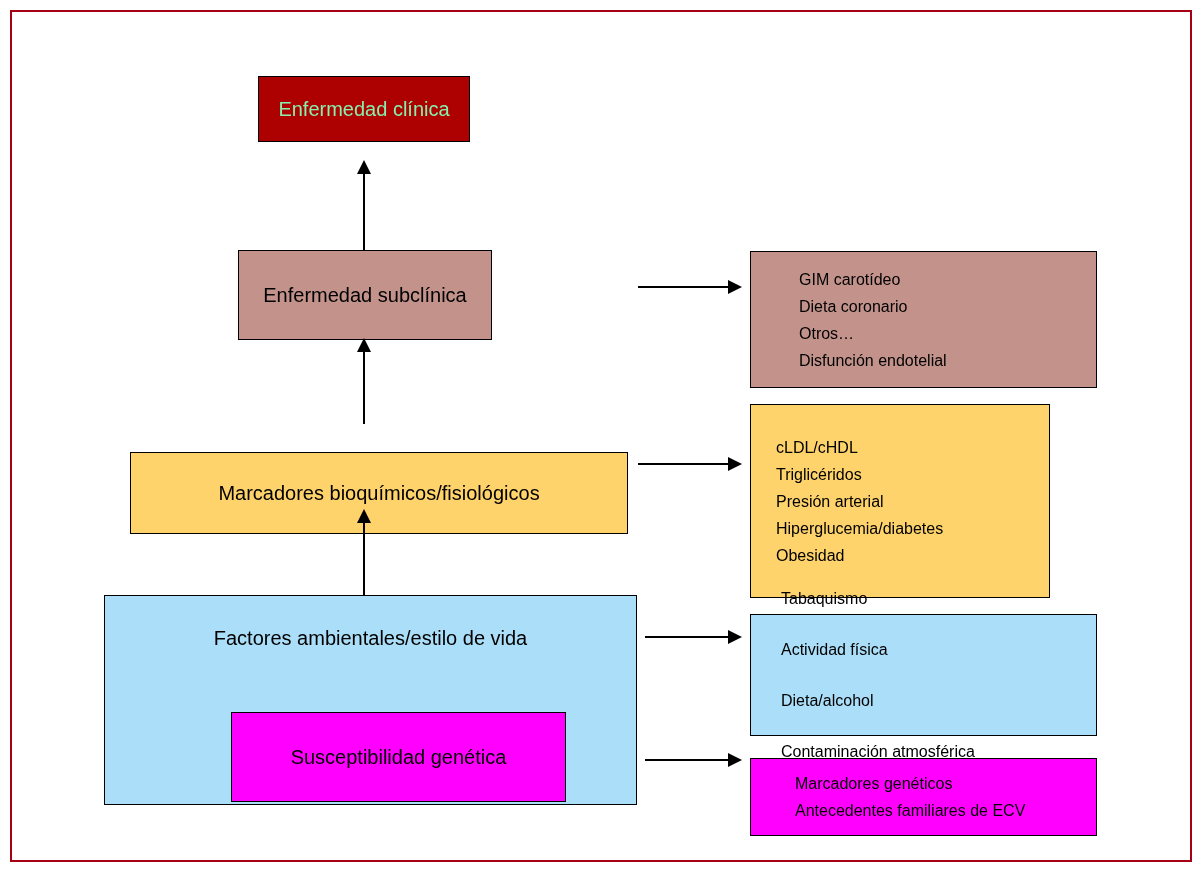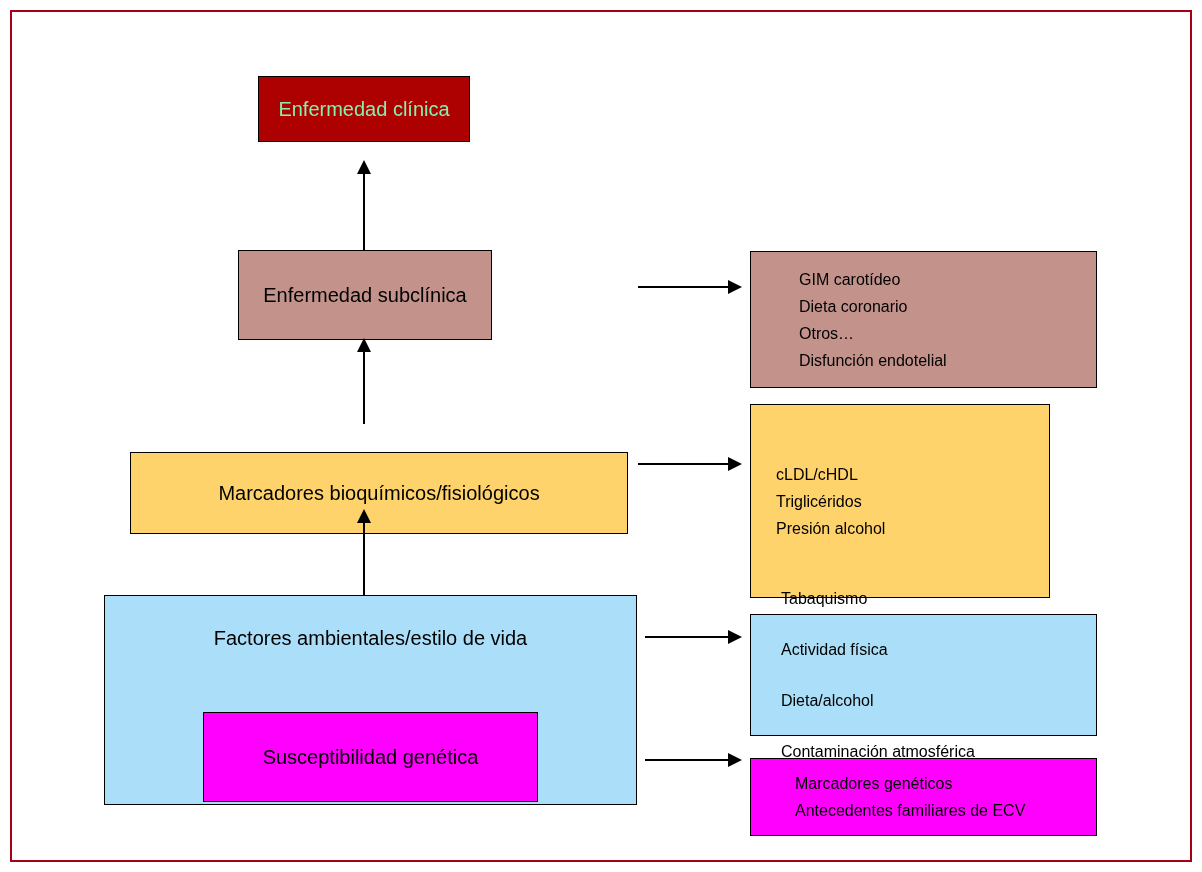--- a/index.html
+++ b/index.html
@@ -104,35 +104,37 @@
   </div>
 
   <div class="box" id="box-markers" style="background-color: rgb(255, 211, 107);">
     <span>Marcadores bioquímicos/fisiológicos</span>
   </div>
 
   <div class="box" id="box-environment" style="background-color: rgb(171, 222, 248);">
     <span style="width:100%;">Factores ambientales/estilo de vida</span>
   </div>
 
-  <div class="box" id="box-genetic" style="background-color: rgb(255, 0, 255);">
+  <div class="box" id="box-genetic" style="background-color: rgb(255, 0, 255); margin-left: 28px;">
     <span>Susceptibilidad genética</span>
   </div>
 
   <div class="detail-box" id="details-subclinical" style="background-color: rgb(195, 147, 139);">
     <div class="line">GIM carotídeo</div>
     <div class="line">Dieta coronario</div>
     <div class="line">Otros…</div>
     <div class="line">Disfunción endotelial</div>
   </div>
 
   <div class="detail-box" id="details-markers" style="background-color: rgb(255, 211, 107);">
     <div class="line">cLDL/cHDL</div>
     <div class="line">Triglicéridos</div>
-    <div class="line">Presión alcohol</div>
+    <div class="line">Presión arterial</div>
+    <div class="line">Hiperglucemia/diabetes</div>
+    <div class="line">Obesidad</div>
   </div>
 
   <div class="detail-box" id="details-environment" style="background-color: rgb(171, 222, 248); gap: 24px;">
     <div class="line">Tabaquismo</div>
     <div class="line">Actividad física</div>
     <div class="line">Dieta/alcohol</div>
     <div class="line">Contaminación atmosférica</div>
   </div>
 
   <div class="detail-box" id="details-genetic" style="background-color: rgb(255, 0, 255); padding-left: 44px;">

